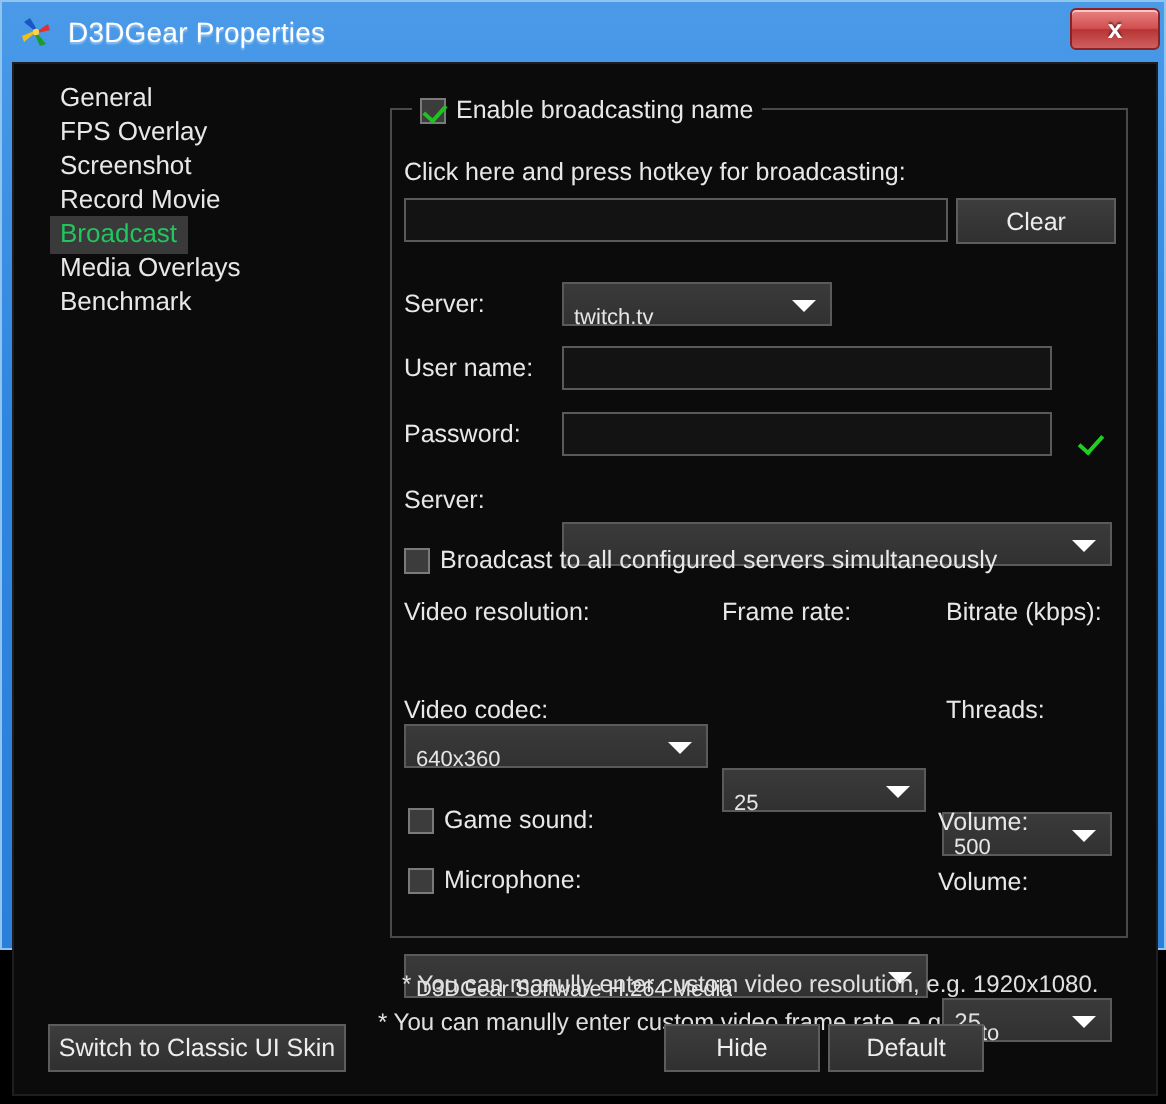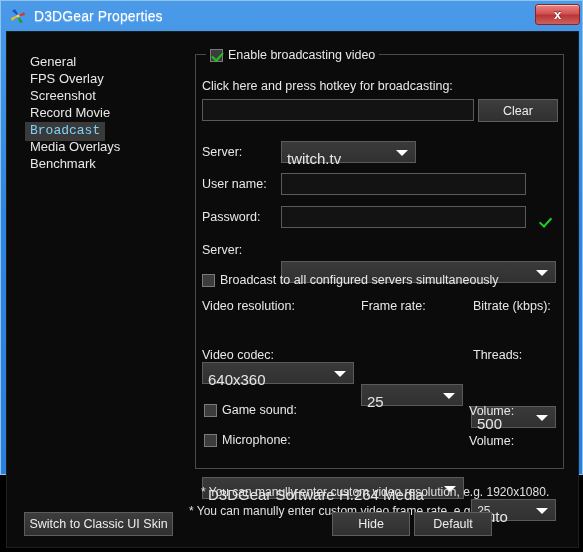--- a/index.html
+++ b/index.html
@@ -77,38 +77,36 @@
     height: 517px;
     background: #0b0b0b;
     border: 1px solid #1e1e1e;
   }
 
   
   .sidebar {
     position: absolute;
     left: 0; top: 8px;
     width: 175px;
-    margin-top: 12px;
   }
 
   .side-item {
     color: #e8e8e8;
     font-size: 13px;
     padding: 1px 5px 2px 5px;
     margin: 0 0 0 18px;
     display: inline-block;
     line-height: 16px;
     white-space: nowrap;
     cursor: pointer;
   }
   .side-row { height: 17px; }
   .side-item.selected {
     background: #3a3a3a;
-    color: #7dd3fc;
-    font-family: Liberation Mono, monospace;
+    color: #22c55e;
   }
 
   
   .groupbox {
     position: absolute;
     left: 188px;
     top: 22px;
     width: 369px;
     height: 415px;
     border: 1px solid #4a4a4a;
@@ -185,21 +183,21 @@
     background: linear-gradient(180deg, #3a3a3a 0%, #313131 100%);
     border: 1px solid #5a5a5a;
     height: 22px;
     display: flex;
     align-items: center;
     cursor: pointer;
     position: relative;
   }
   .combo .cv {
     color: #e6e6e6;
-    font-size: 15px;
+    font-size: 11px;
     padding-left: 5px;
     white-space: nowrap;
     overflow: hidden;
     margin-top: 13px;
   }
   .combo .arrow {
     position: absolute;
     right: 7px;
     top: 50%;
     margin-top: -2px;
@@ -258,21 +256,21 @@
       <div class="side-row"><span class="side-item">Record Movie</span></div>
       <div class="side-row"><span class="side-item selected">Broadcast</span></div>
       <div class="side-row"><span class="side-item">Media Overlays</span></div>
       <div class="side-row"><span class="side-item">Benchmark</span></div>
     </div>
 
     <div class="groupbox">
 
       <div class="group-legend">
         <span class="chk checked"></span>
-        <span class="lbl">Enable broadcasting video</span>
+        <span class="lbl">Enable broadcasting name</span>
       </div>
 
       
       <span class="lbl abs" style="left:6px; top:24px;">Click here and press hotkey for broadcasting:</span>
       <input class="textfield abs" style="left: 6px; top: 44px; width: 272px;" value="" placeholder="">
       <div class="btn abs" style="left:282px; top:44px; width:80px;">Clear</div>
 
       
       <span class="lbl abs" style="left:6px; top:90px;">Server:</span>
       <div class="combo abs" style="left:85px; top:86px; width:135px;">

